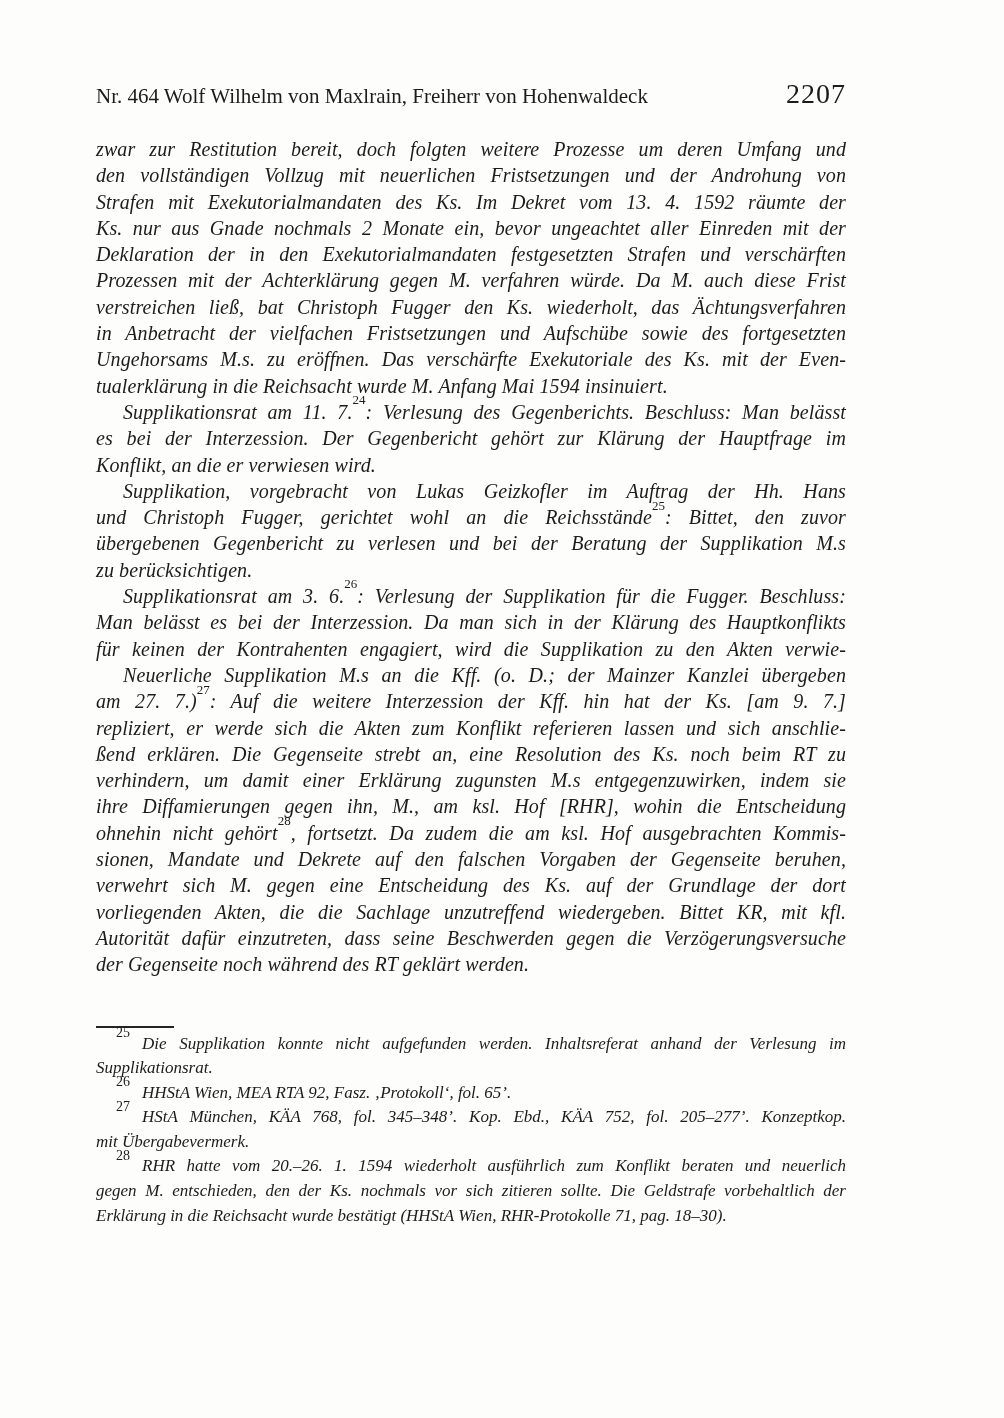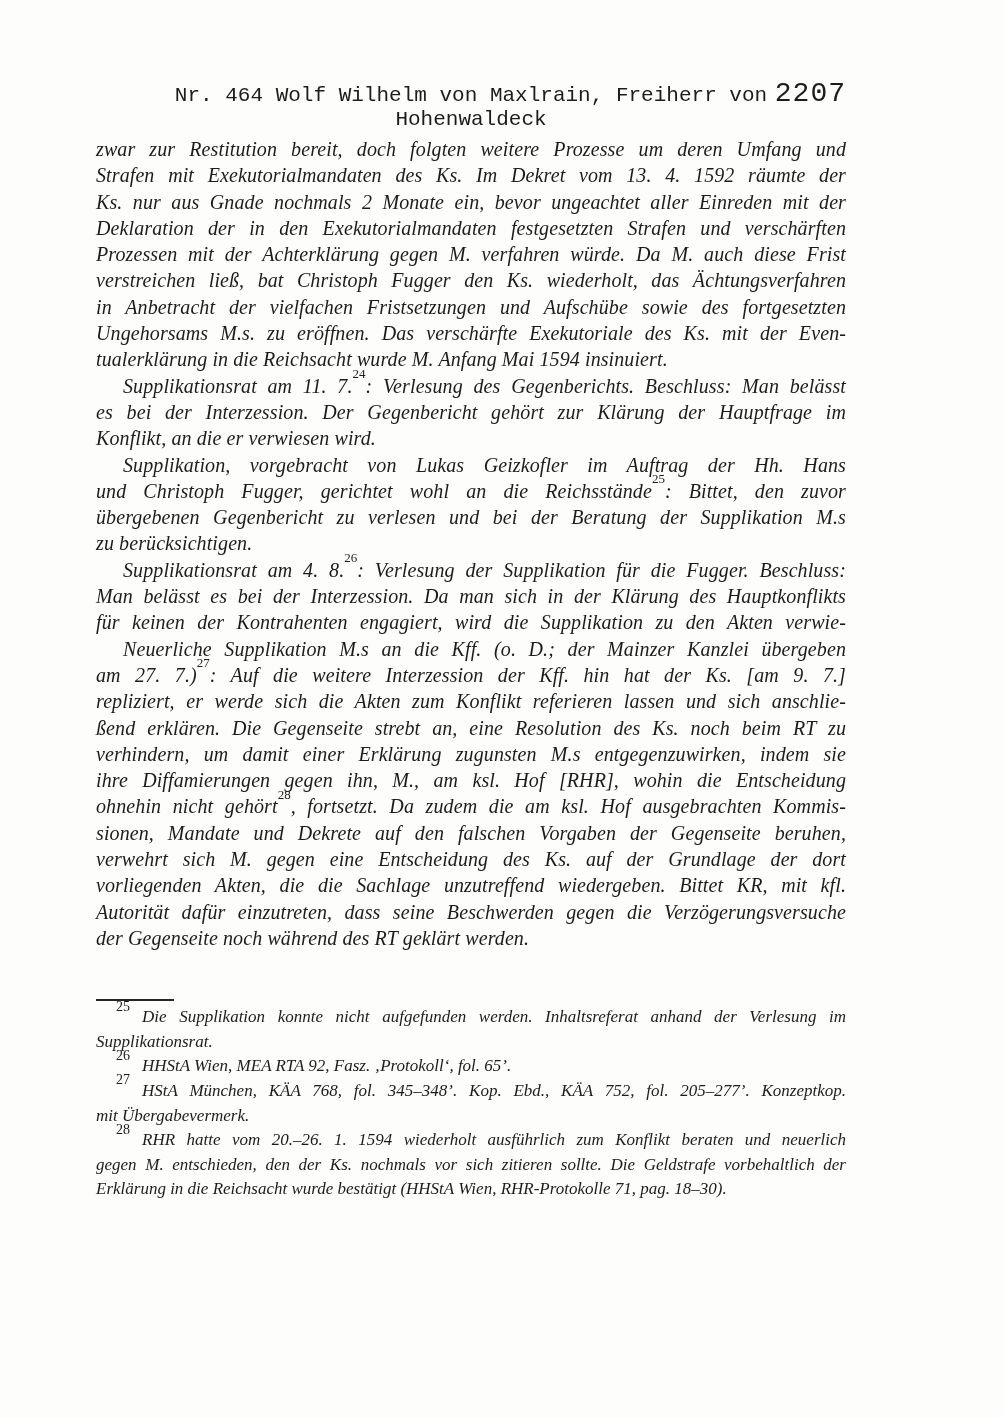--- a/index.html
+++ b/index.html
@@ -22,22 +22,20 @@
     top: 84px;
     width: 750px;
   }
   
   .runhead {
     position: relative;
     height: 24px;
     line-height: 24px;
     font-size: 21px;
     font-style: normal;
-    text-align: center;
-    font-family: Liberation Mono, monospace;
   }
   .runhead .pagenum {
     position: absolute;
     right: 0;
     top: -2px;
     font-size: 28px;
     letter-spacing: 1px;
   }
   
   .bodytext {
@@ -110,20 +108,21 @@
 
     <div class="runhead">
       <span>Nr. 464 Wolf Wilhelm von Maxlrain, Freiherr von Hohenwaldeck</span>
       <span class="pagenum">2207</span>
     </div>
 
     <div class="bodytext">
 
       <div>
         <div class="bline j">zwar zur Restitution bereit, doch folgten weitere Prozesse um deren Umfang und</div>
+        <div class="bline j">den vollständigen Vollzug mit neuerlichen Fristsetzungen und der Androhung von</div>
         <div class="bline j">Strafen mit Exekutorialmandaten des Ks. Im Dekret vom 13. 4. 1592 räumte der</div>
         <div class="bline j">Ks. nur aus Gnade nochmals 2 Monate ein, bevor ungeachtet aller Einreden mit der</div>
         <div class="bline j">Deklaration der in den Exekutorialmandaten festgesetzten Strafen und verschärften</div>
         <div class="bline j">Prozessen mit der Achterklärung gegen M. verfahren würde. Da M. auch diese Frist</div>
         <div class="bline j">verstreichen ließ, bat Christoph Fugger den Ks. wiederholt, das Ächtungsverfahren</div>
         <div class="bline j">in Anbetracht der vielfachen Fristsetzungen und Aufschübe sowie des fortgesetzten</div>
         <div class="bline j">Ungehorsams M.s. zu eröffnen. Das verschärfte Exekutoriale des Ks. mit der Even-</div>
         <div class="bline">tualerklärung in die Reichsacht wurde M. Anfang Mai 1594 insinuiert.</div>
       </div>
 
@@ -134,21 +133,21 @@
       </div>
 
       <div>
         <div class="bline j ind">Supplikation, vorgebracht von Lukas Geizkofler im Auftrag der Hh. Hans</div>
         <div class="bline j"><span>und Christoph Fugger, gerichtet wohl an die Reichsstände</span><sup class="bsup">25</sup><span>: Bittet, den zuvor</span></div>
         <div class="bline j">übergebenen Gegenbericht zu verlesen und bei der Beratung der Supplikation M.s</div>
         <div class="bline">zu berücksichtigen.</div>
       </div>
 
       <div>
-        <div class="bline j ind"><span>Supplikationsrat am 4. 8.</span><sup class="bsup">26</sup><span>: Verlesung der Supplikation für die Fugger. Beschluss:</span></div>
+        <div class="bline j ind"><span>Supplikationsrat am 3. 6.</span><sup class="bsup">26</sup><span>: Verlesung der Supplikation für die Fugger. Beschluss:</span></div>
         <div class="bline j">Man belässt es bei der Interzession. Da man sich in der Klärung des Hauptkonflikts</div>
         <div class="bline j">für keinen der Kontrahenten engagiert, wird die Supplikation zu den Akten verwie-</div>
       </div>
 
       <div>
         <div class="bline j ind">Neuerliche Supplikation M.s an die Kff. (o. D.; der Mainzer Kanzlei übergeben</div>
         <div class="bline j"><span>am 27. 7.)</span><sup class="bsup">27</sup><span>: Auf die weitere Interzession der Kff. hin hat der Ks. [am 9. 7.]</span></div>
         <div class="bline j">repliziert, er werde sich die Akten zum Konflikt referieren lassen und sich anschlie-</div>
         <div class="bline j">ßend erklären. Die Gegenseite strebt an, eine Resolution des Ks. noch beim RT zu</div>
         <div class="bline j">verhindern, um damit einer Erklärung zugunsten M.s entgegenzuwirken, indem sie</div>

